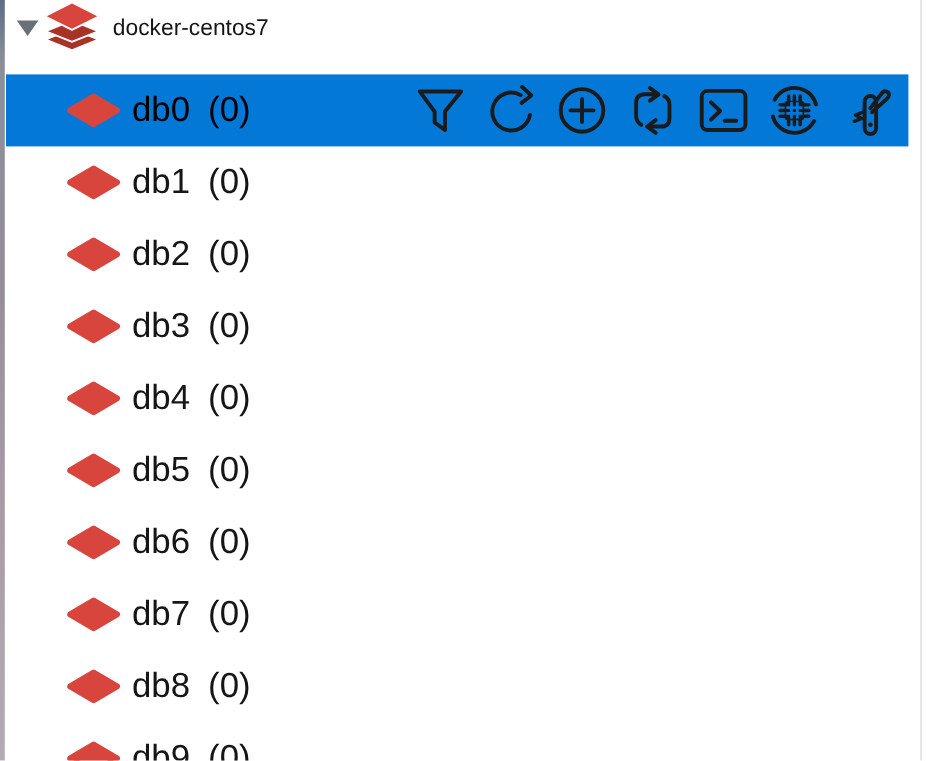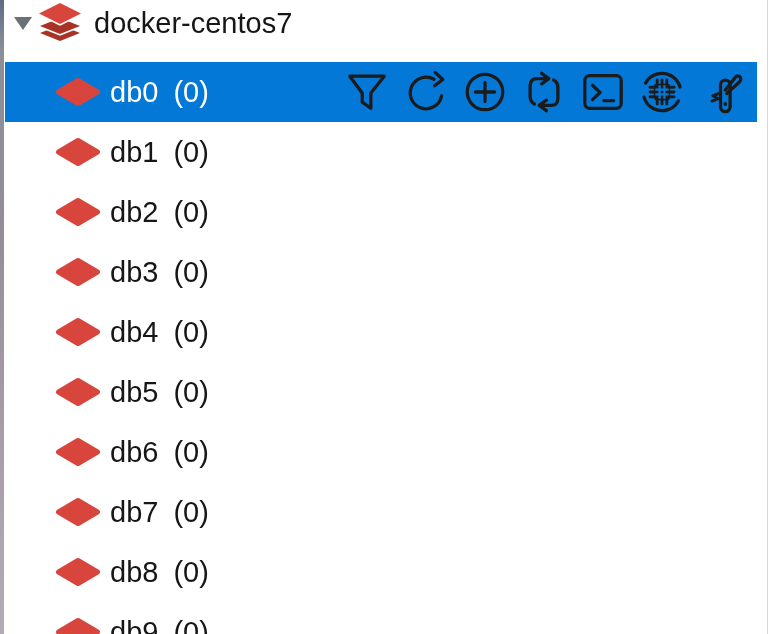--- a/index.html
+++ b/index.html
@@ -30,35 +30,35 @@
   }
   .expander{
     width:0;height:0;
     border-left:9px solid transparent;
     border-right:9px solid transparent;
     border-top:13px solid #6a7076;
     margin-right:5px;
     flex:0 0 auto;
   }
   .redis-logo{flex:0 0 auto;margin-right:11px;display:block;}
-  .conn-title{font-size:29px;line-height:1;white-space:nowrap;}
+  .conn-title{font-size:19px;line-height:1;white-space:nowrap;}
   
   .row{
     height:60px;
     display:flex;align-items:center;
     padding-left:50px;
     font-size:29px;
     white-space:nowrap;
   }
   .row .dbicon{flex:0 0 auto;margin-right:9px;display:flex;align-items:center;}
   .row .lbl{line-height:1;}
   .row .cnt{margin-left:15px;line-height:1;}
   .row.selected{
     background:var(--sel);
-    color:#ffffff;
+    color:#000000;
     margin-right:15px;
   }
   .toolbar{
     margin-left:auto;
     display:flex;align-items:center;
     gap:13px;
     padding-right:13px;
   }
   .tbtn{
     width:46px;height:46px;

